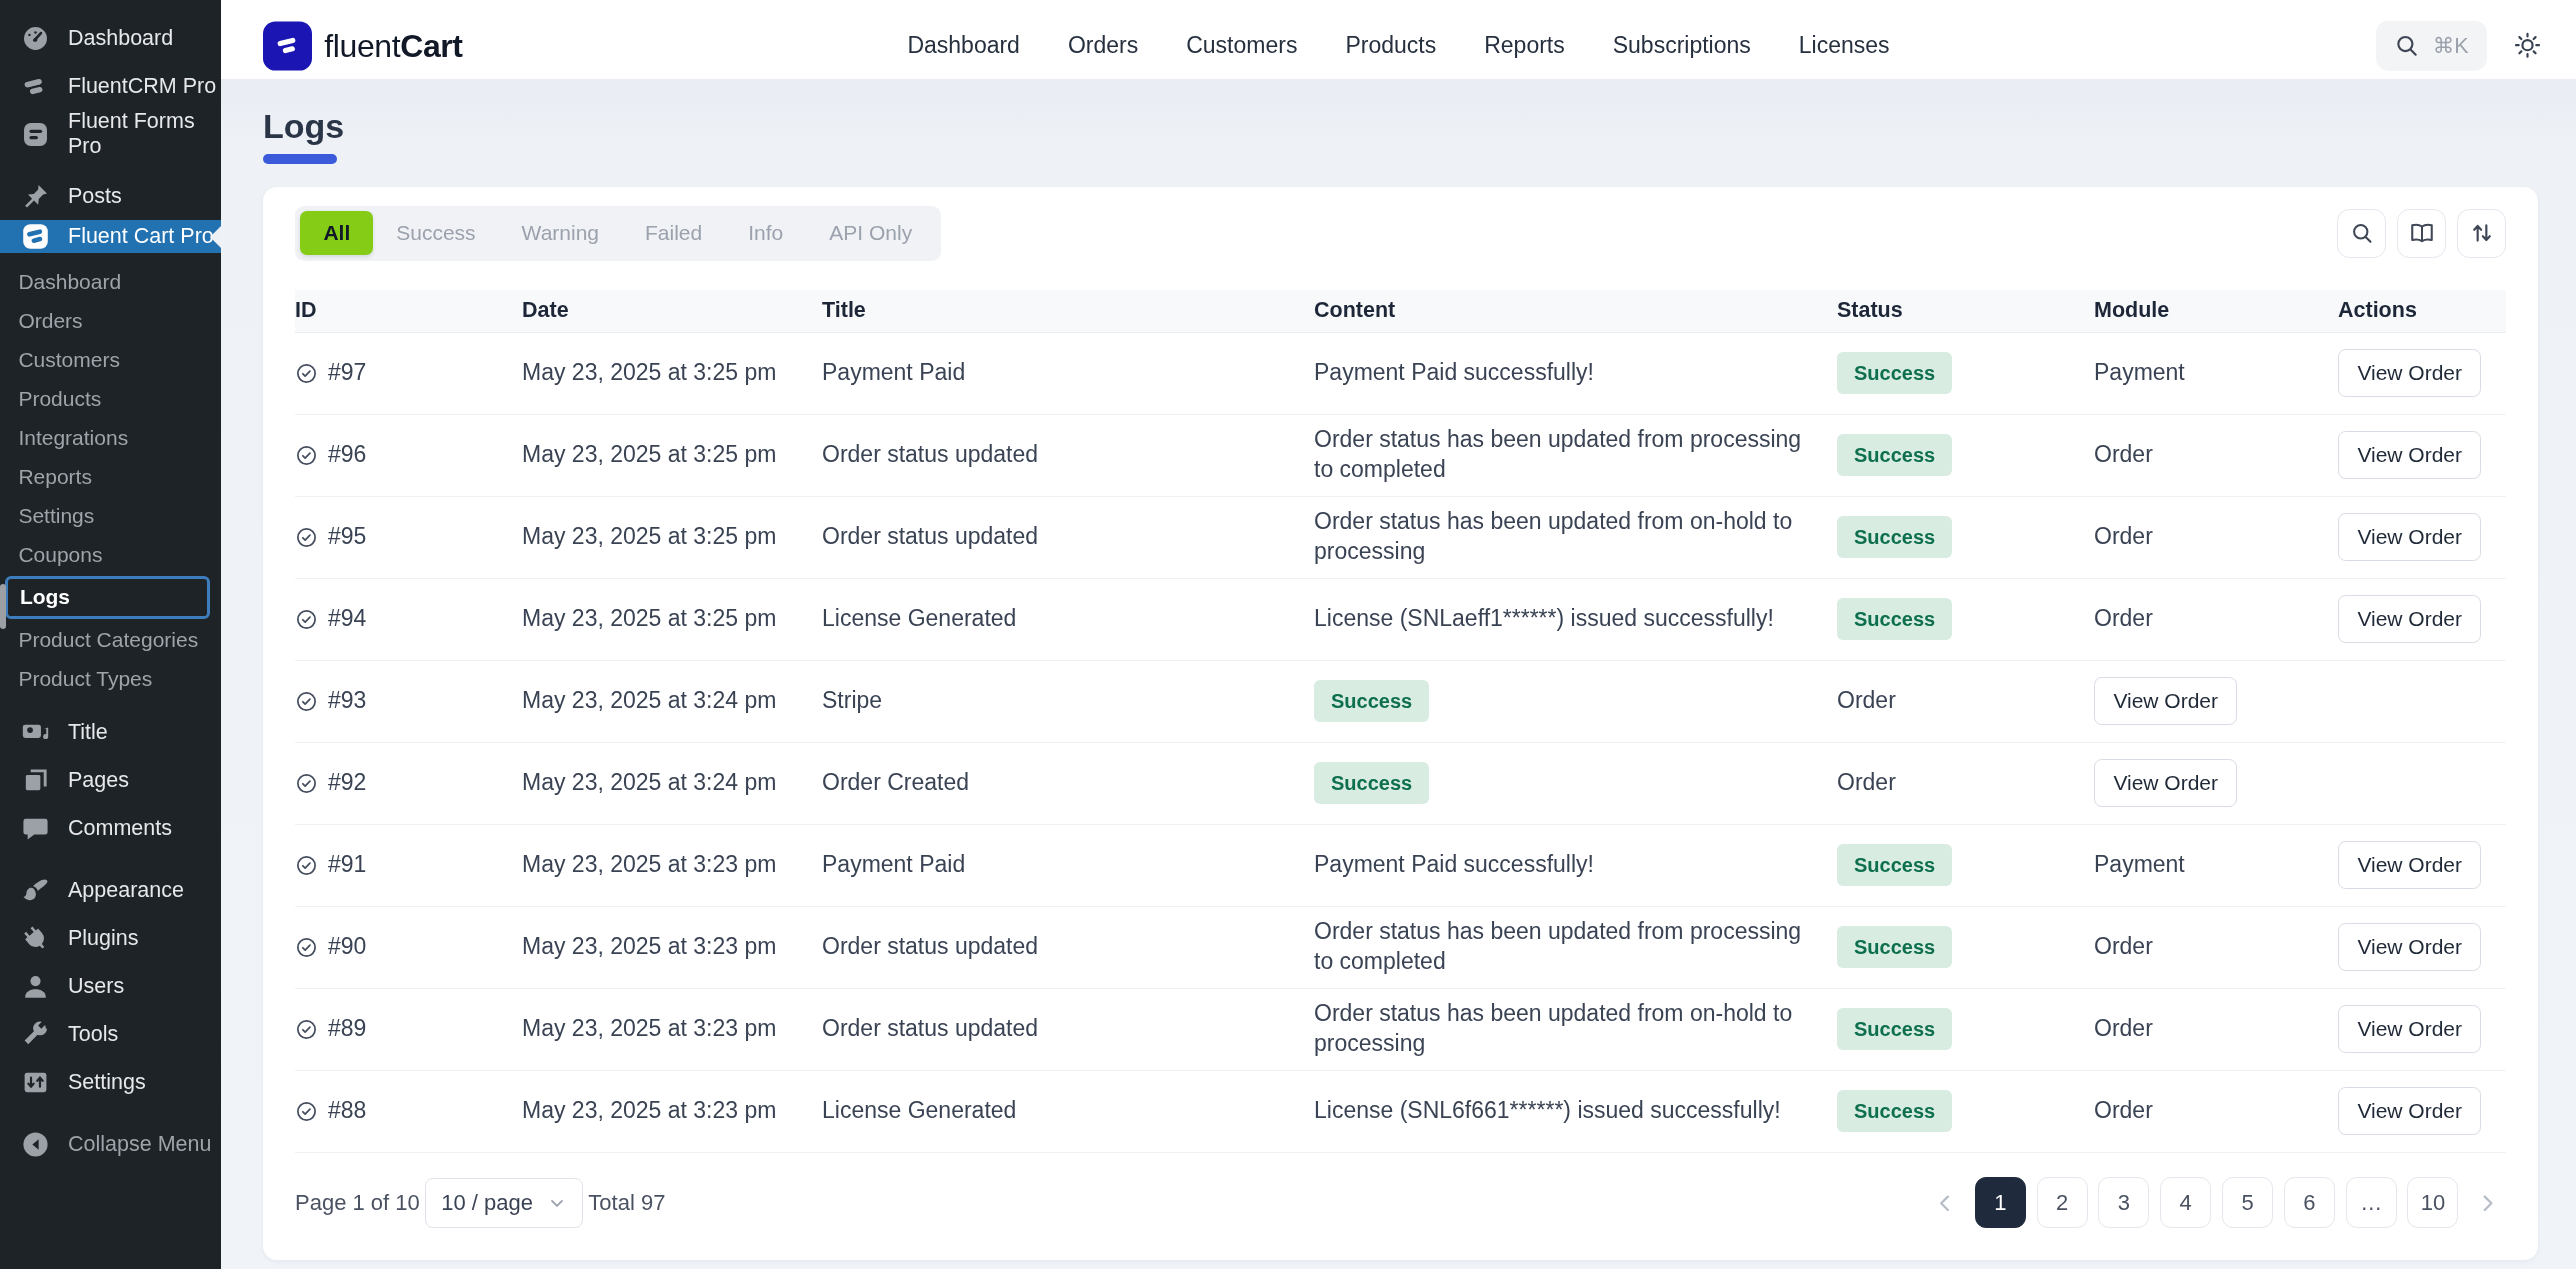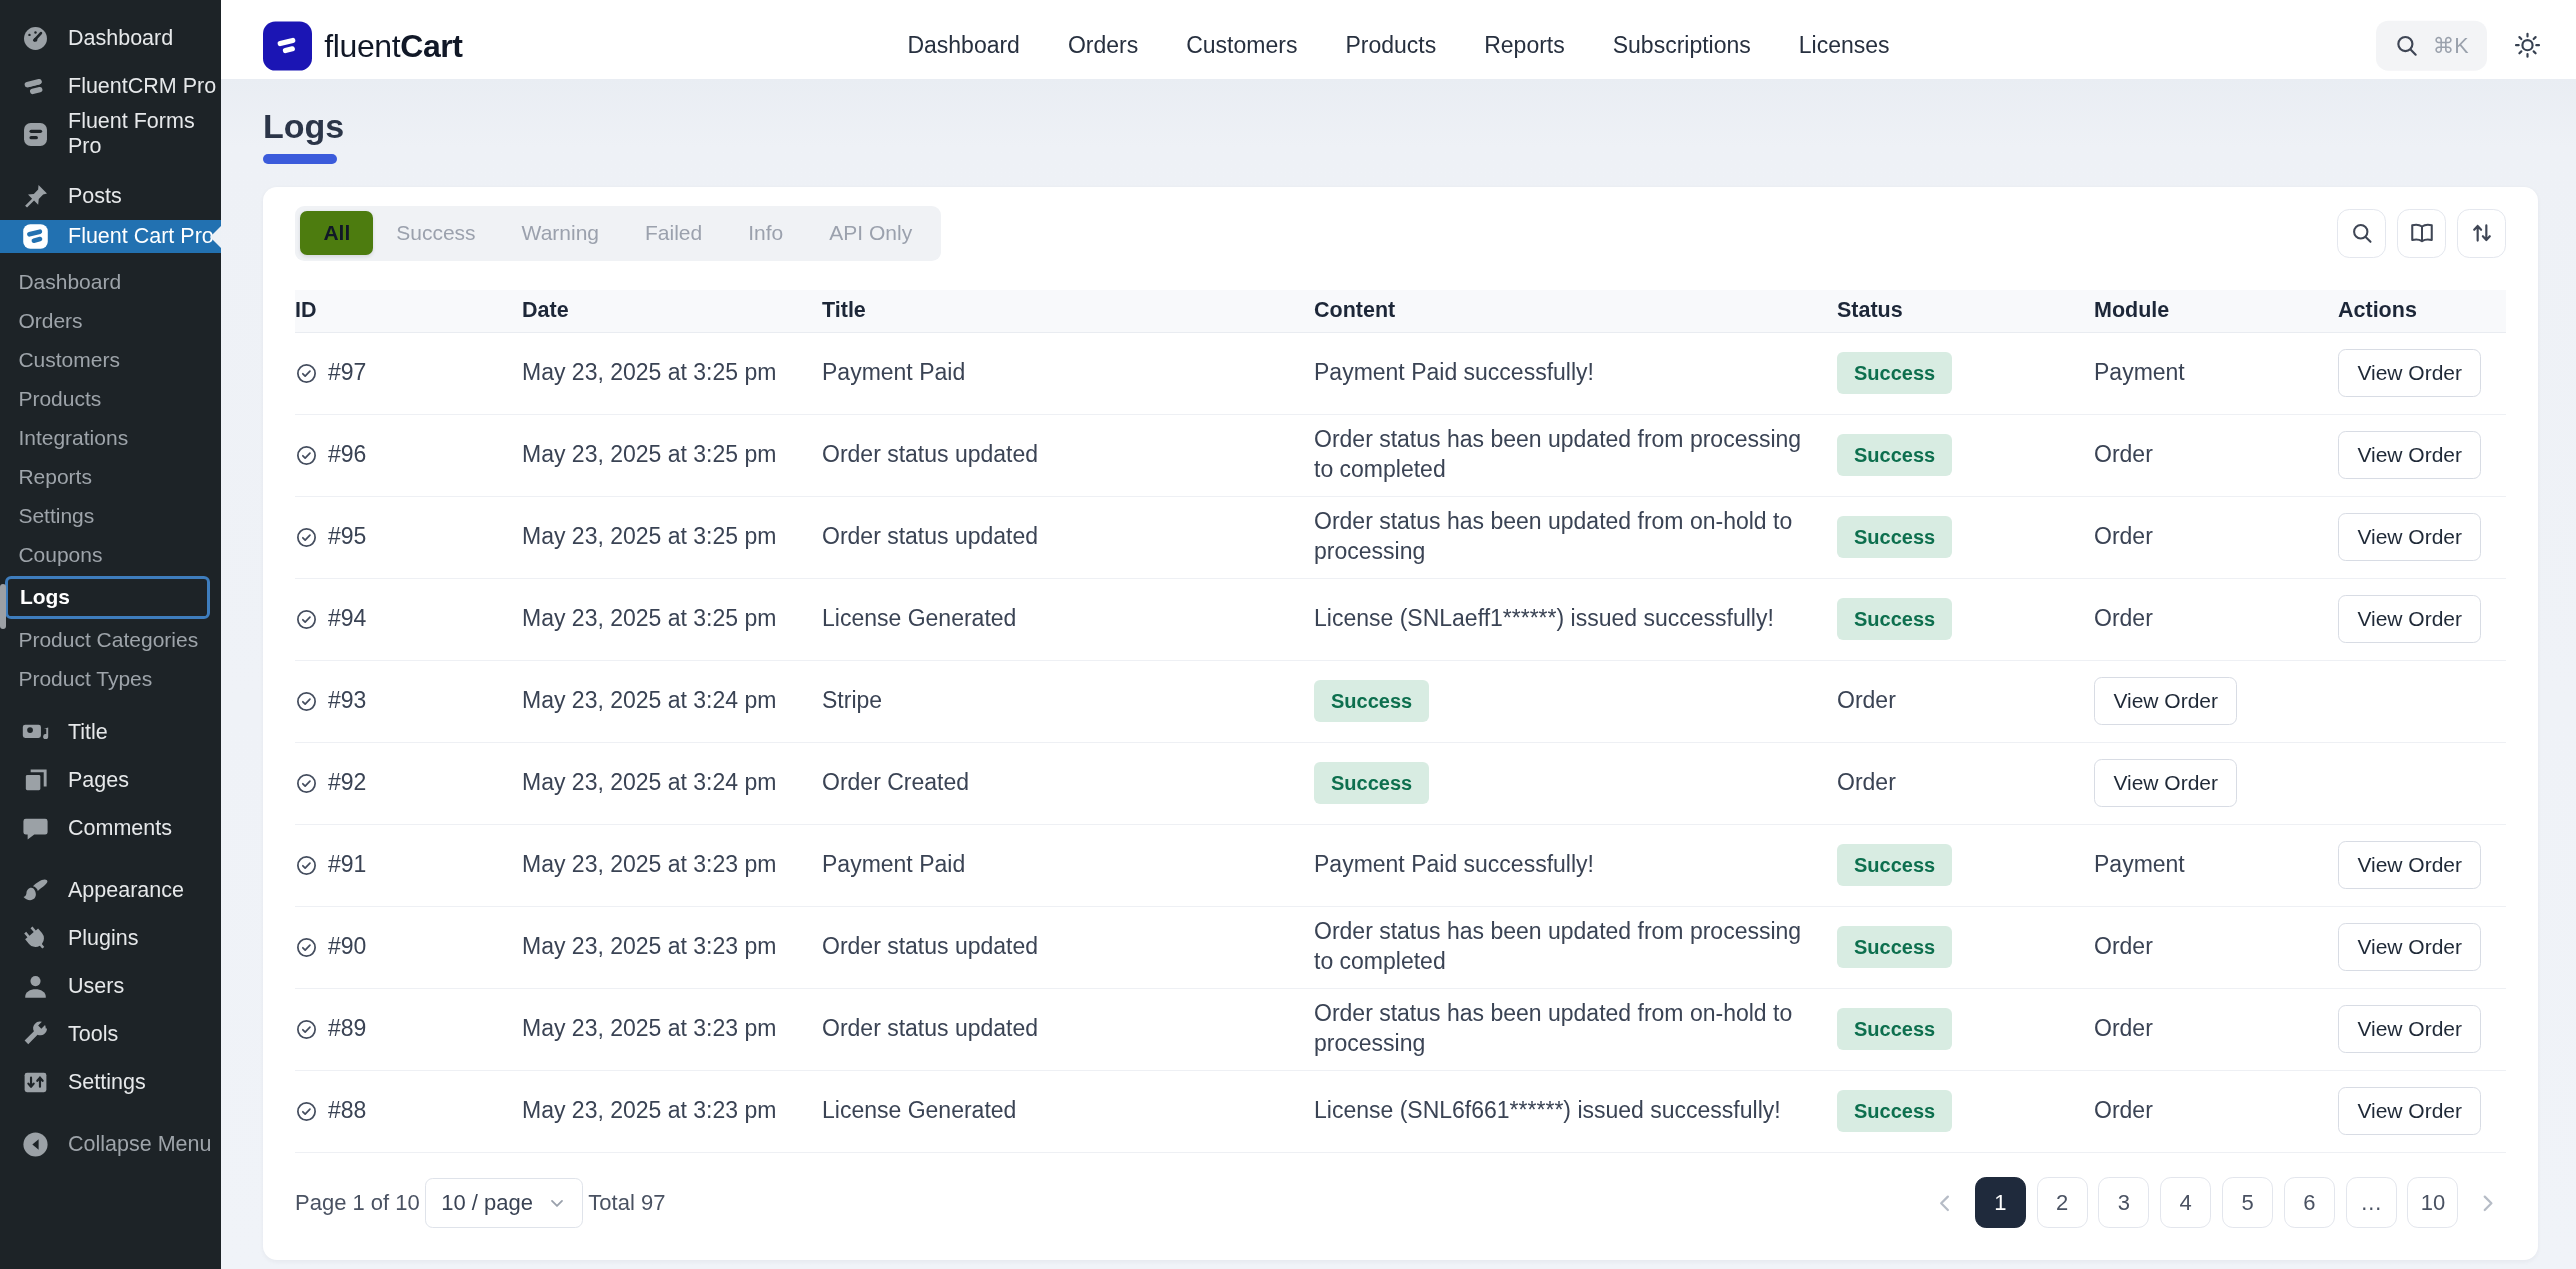--- a/index.html
+++ b/index.html
@@ -39,21 +39,21 @@
       background:linear-gradient(180deg, #e9edf3 0%, #eef1f6 69px, #f0f3f8 100%); padding:28px 0 0 42px; }
   .page-title { font-size:34px; font-weight:700; color:#2b3548; display:inline-block; }
   .title-underline { width:74px; height:10.8px; border-radius:5.4px; background:#3b5bdb; margin-top:7.7px; }
 
   .card { margin-top:23px; width:2275px; height:1073px; background:#fff; border-radius:14px;
       box-shadow:0 1.5px 4.6px rgba(30,41,59,0.05); padding:18.4px 32px 32px 32px; display:flex; flex-direction:column; }
 
   .toolbar { display:flex; justify-content:space-between; align-items:center; }
   .tabs { display:inline-flex; align-items:center; background:#f0f2f5; border-radius:9.2px; padding:5.4px; }
   .tab { font-size:21px; color:#9ba1ad; padding:10px 23px; cursor:pointer; border-radius:7px; white-space:nowrap; }
-  .tab.active { background:#4d7c0f; color:#111827; font-weight:700; box-shadow:0 1.5px 3.8px rgba(30,41,59,0.12); }
+  .tab.active { background:#84cc16; color:#111827; font-weight:700; box-shadow:0 1.5px 3.8px rgba(30,41,59,0.12); }
   .tool-buttons { display:flex; gap:10.8px; }
   .icon-btn { width:49px; height:49px; background:#fff; border:1.5px solid #e4e7ee; border-radius:12.3px;
       display:flex; align-items:center; justify-content:center; color:#3f4655; cursor:pointer; }
 
   
   .table { margin-top:29px; }
   .trow { display:grid; grid-template-columns:227px 300px 492px 523px 257px 244px 167px; align-items:center; }
   .thead { background:#f8f9fb; min-height:43px; border-bottom:1.5px solid #e9ecf1; font-size:21.5px; font-weight:700; color:#1d2738; }
   .thead > div { padding-right:15.4px; }
   .tbody-row { min-height:82px; border-bottom:1.5px solid #eef0f4; font-size:23px; color:#3a4354; }

